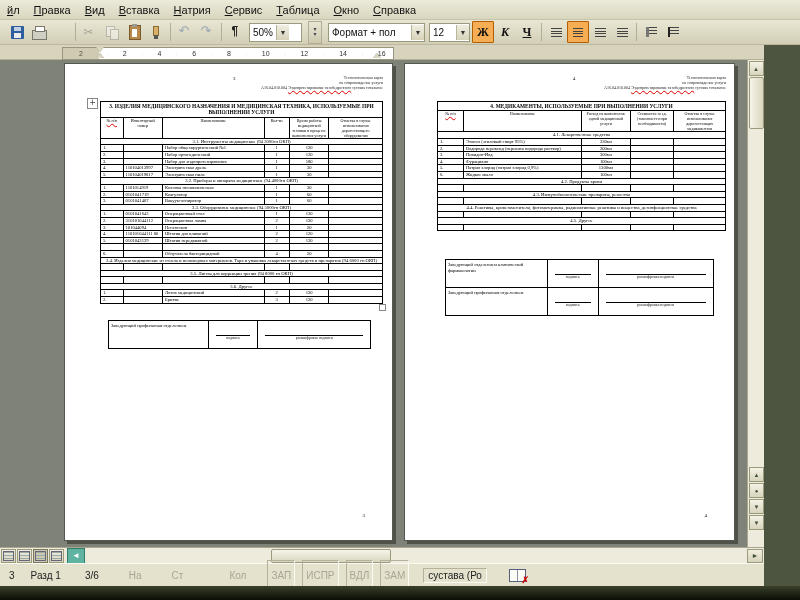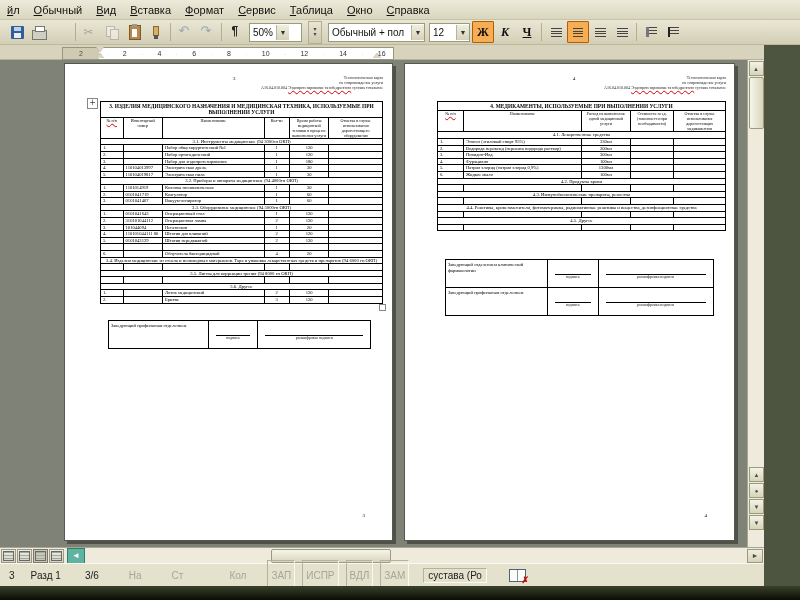--- a/index.html
+++ b/index.html
@@ -134,21 +134,21 @@
   
   .dark-right{position:absolute;left:764px;top:45px;width:36px;height:555px;background:#4d5440;}
   .dark-bottom{position:absolute;left:0;top:586px;width:800px;height:14px;background:linear-gradient(#39402a,#0a0d04);}
 </style>
 </head>
 <body>
 
 <div class="screen">
 
   <div class="menubar">
-    <span id="menu-items"><span class="mi">йл</span><span class="mi">Обычный</span><span class="mi">Вид</span><span class="mi">Вставка</span><span class="mi">Формат</span><span class="mi">Сервис</span><span class="mi">Таблица</span><span class="mi">Окно</span><span class="mi">Справка</span></span>
+    <span id="menu-items"><span class="mi">йл</span><span class="mi">Правка</span><span class="mi">Вид</span><span class="mi">Вставка</span><span class="mi">Натрия</span><span class="mi">Сервис</span><span class="mi">Таблица</span><span class="mi">Окно</span><span class="mi">Справка</span></span>
   </div>
 
   <div class="toolbar">
     <span id="tb-standard" style="display:inline-flex;align-items:center;">
         <span class="tbtn">
           <span class="ic i-save"></span>
         </span>
         <span class="tbtn">
           <span class="ic i-print"></span>
         </span>
@@ -179,21 +179,21 @@
         <span class="tbtn">
           <span class="ic i-pilcrow"></span>
         </span>
       </span>
     <span class="combo" style="width:48px;">
       <span>50%</span>
       <span class="arr">▼</span>
     </span>
     <span class="tbopt">▾<span>▾</span></span>
     <span class="combo" style="width:92px;">
-      <span>Обычный + пол</span>
+      <span>Формат + пол</span>
       <span class="arr" style="margin-left:auto;">▼</span>
     </span>
     <span class="combo" style="width:36px;">
       <span>12</span>
       <span class="arr" style="margin-left:auto;">▼</span>
     </span>
     <span id="tb-formatting" style="display:inline-flex;align-items:center;">
         <span class="tbtn active">
           <span class="ic i-bold gly">Ж</span>
         </span>

